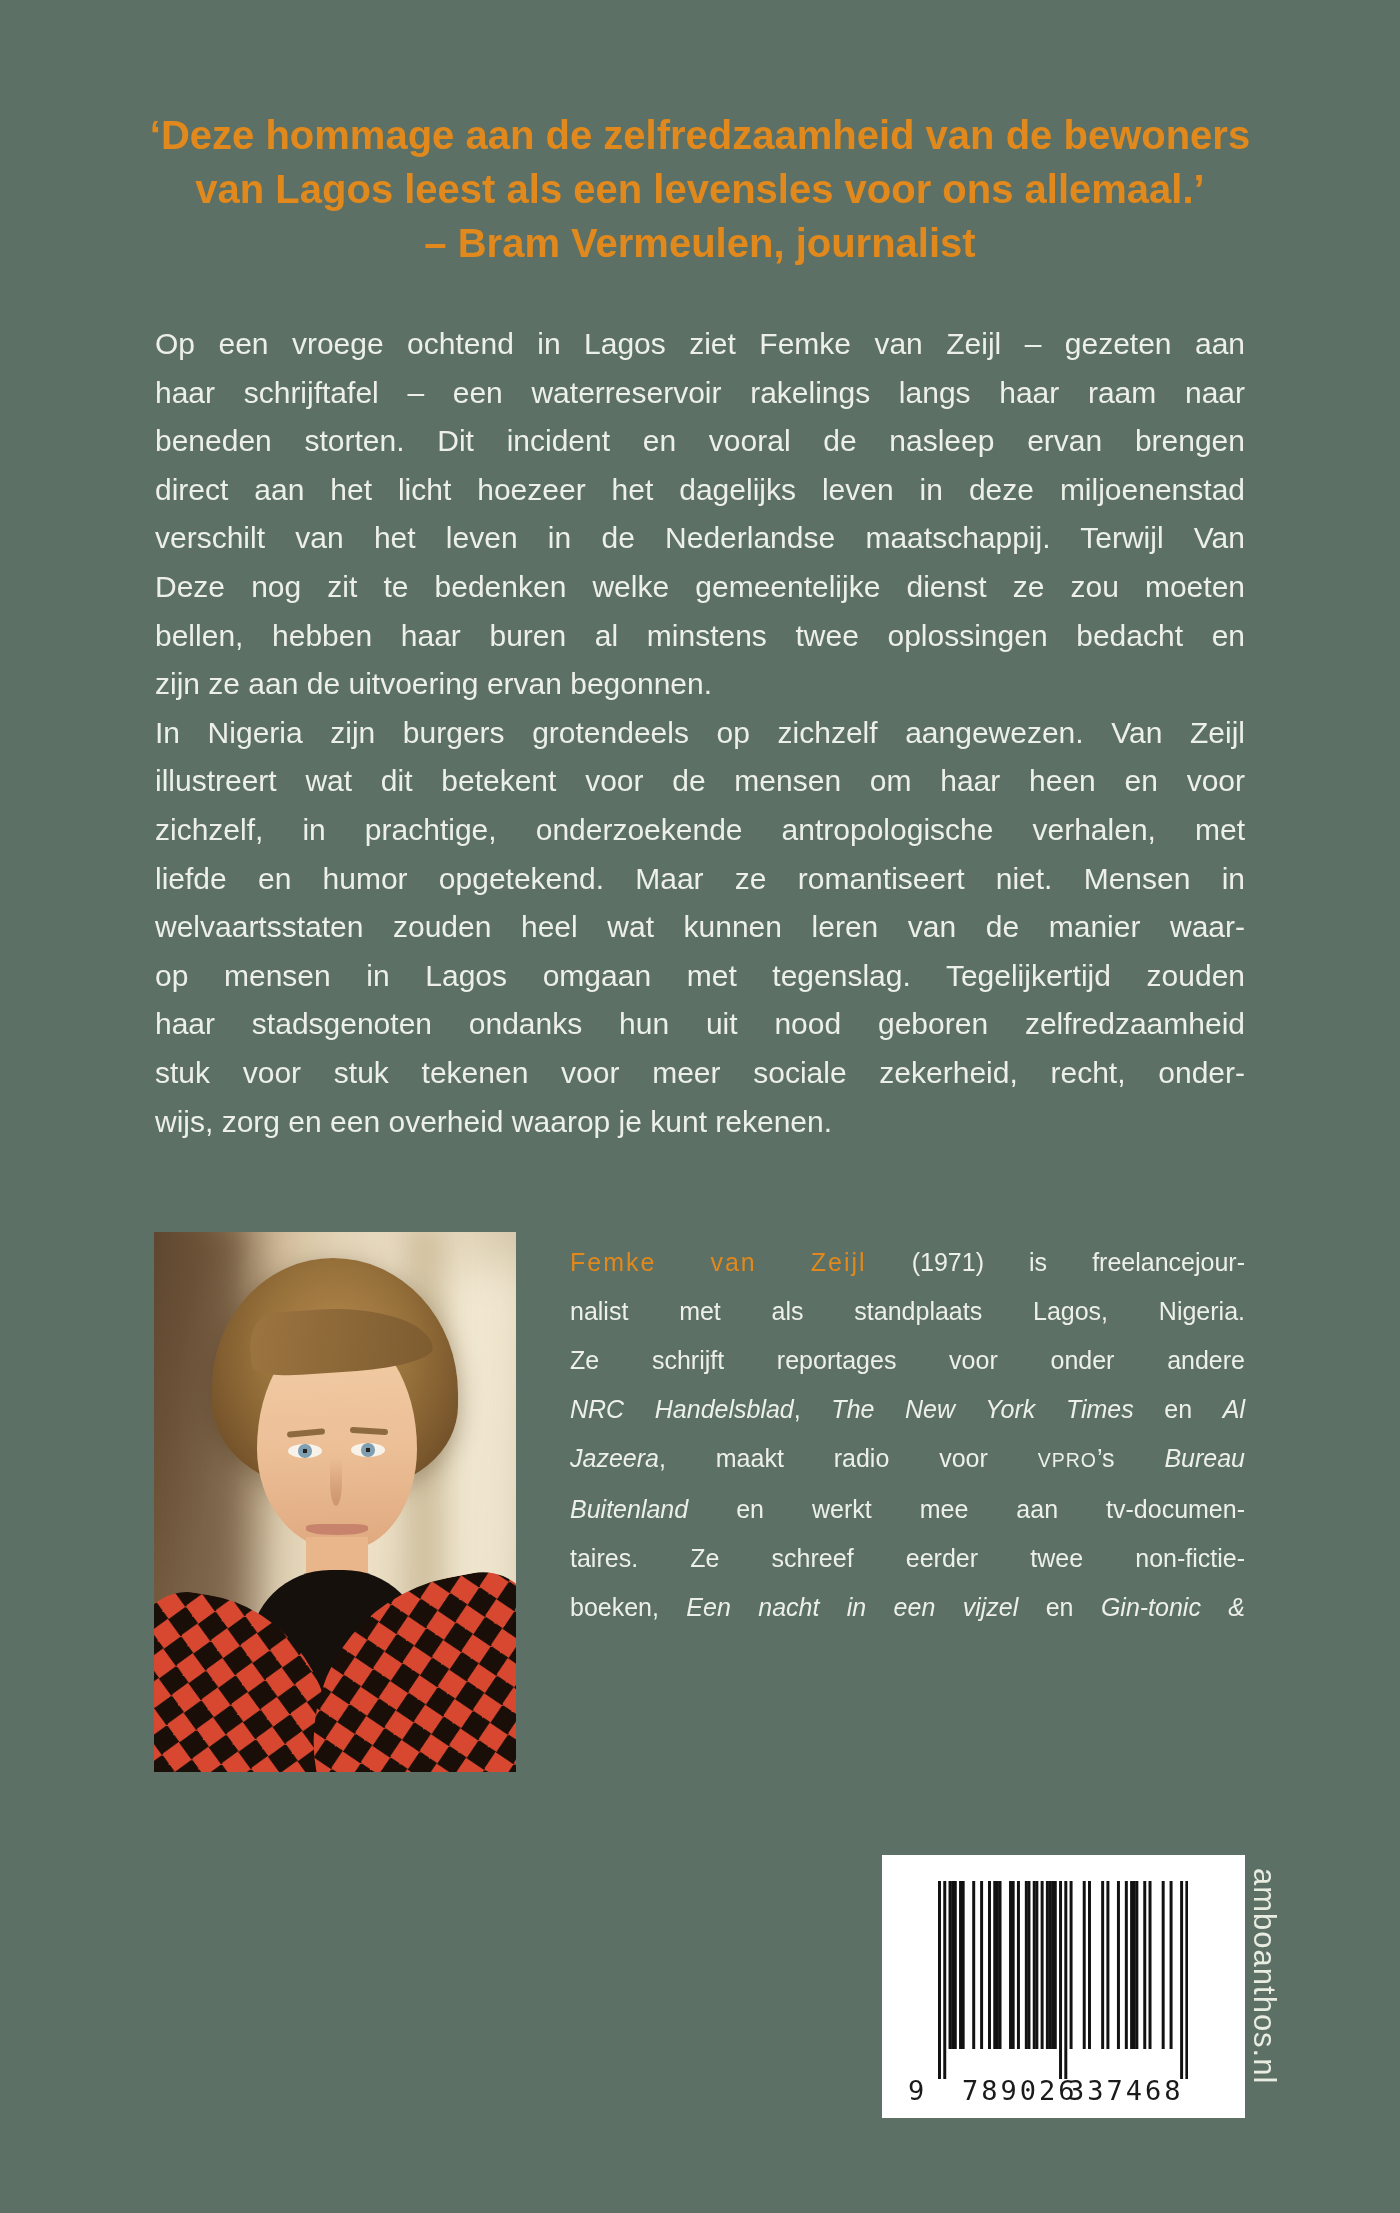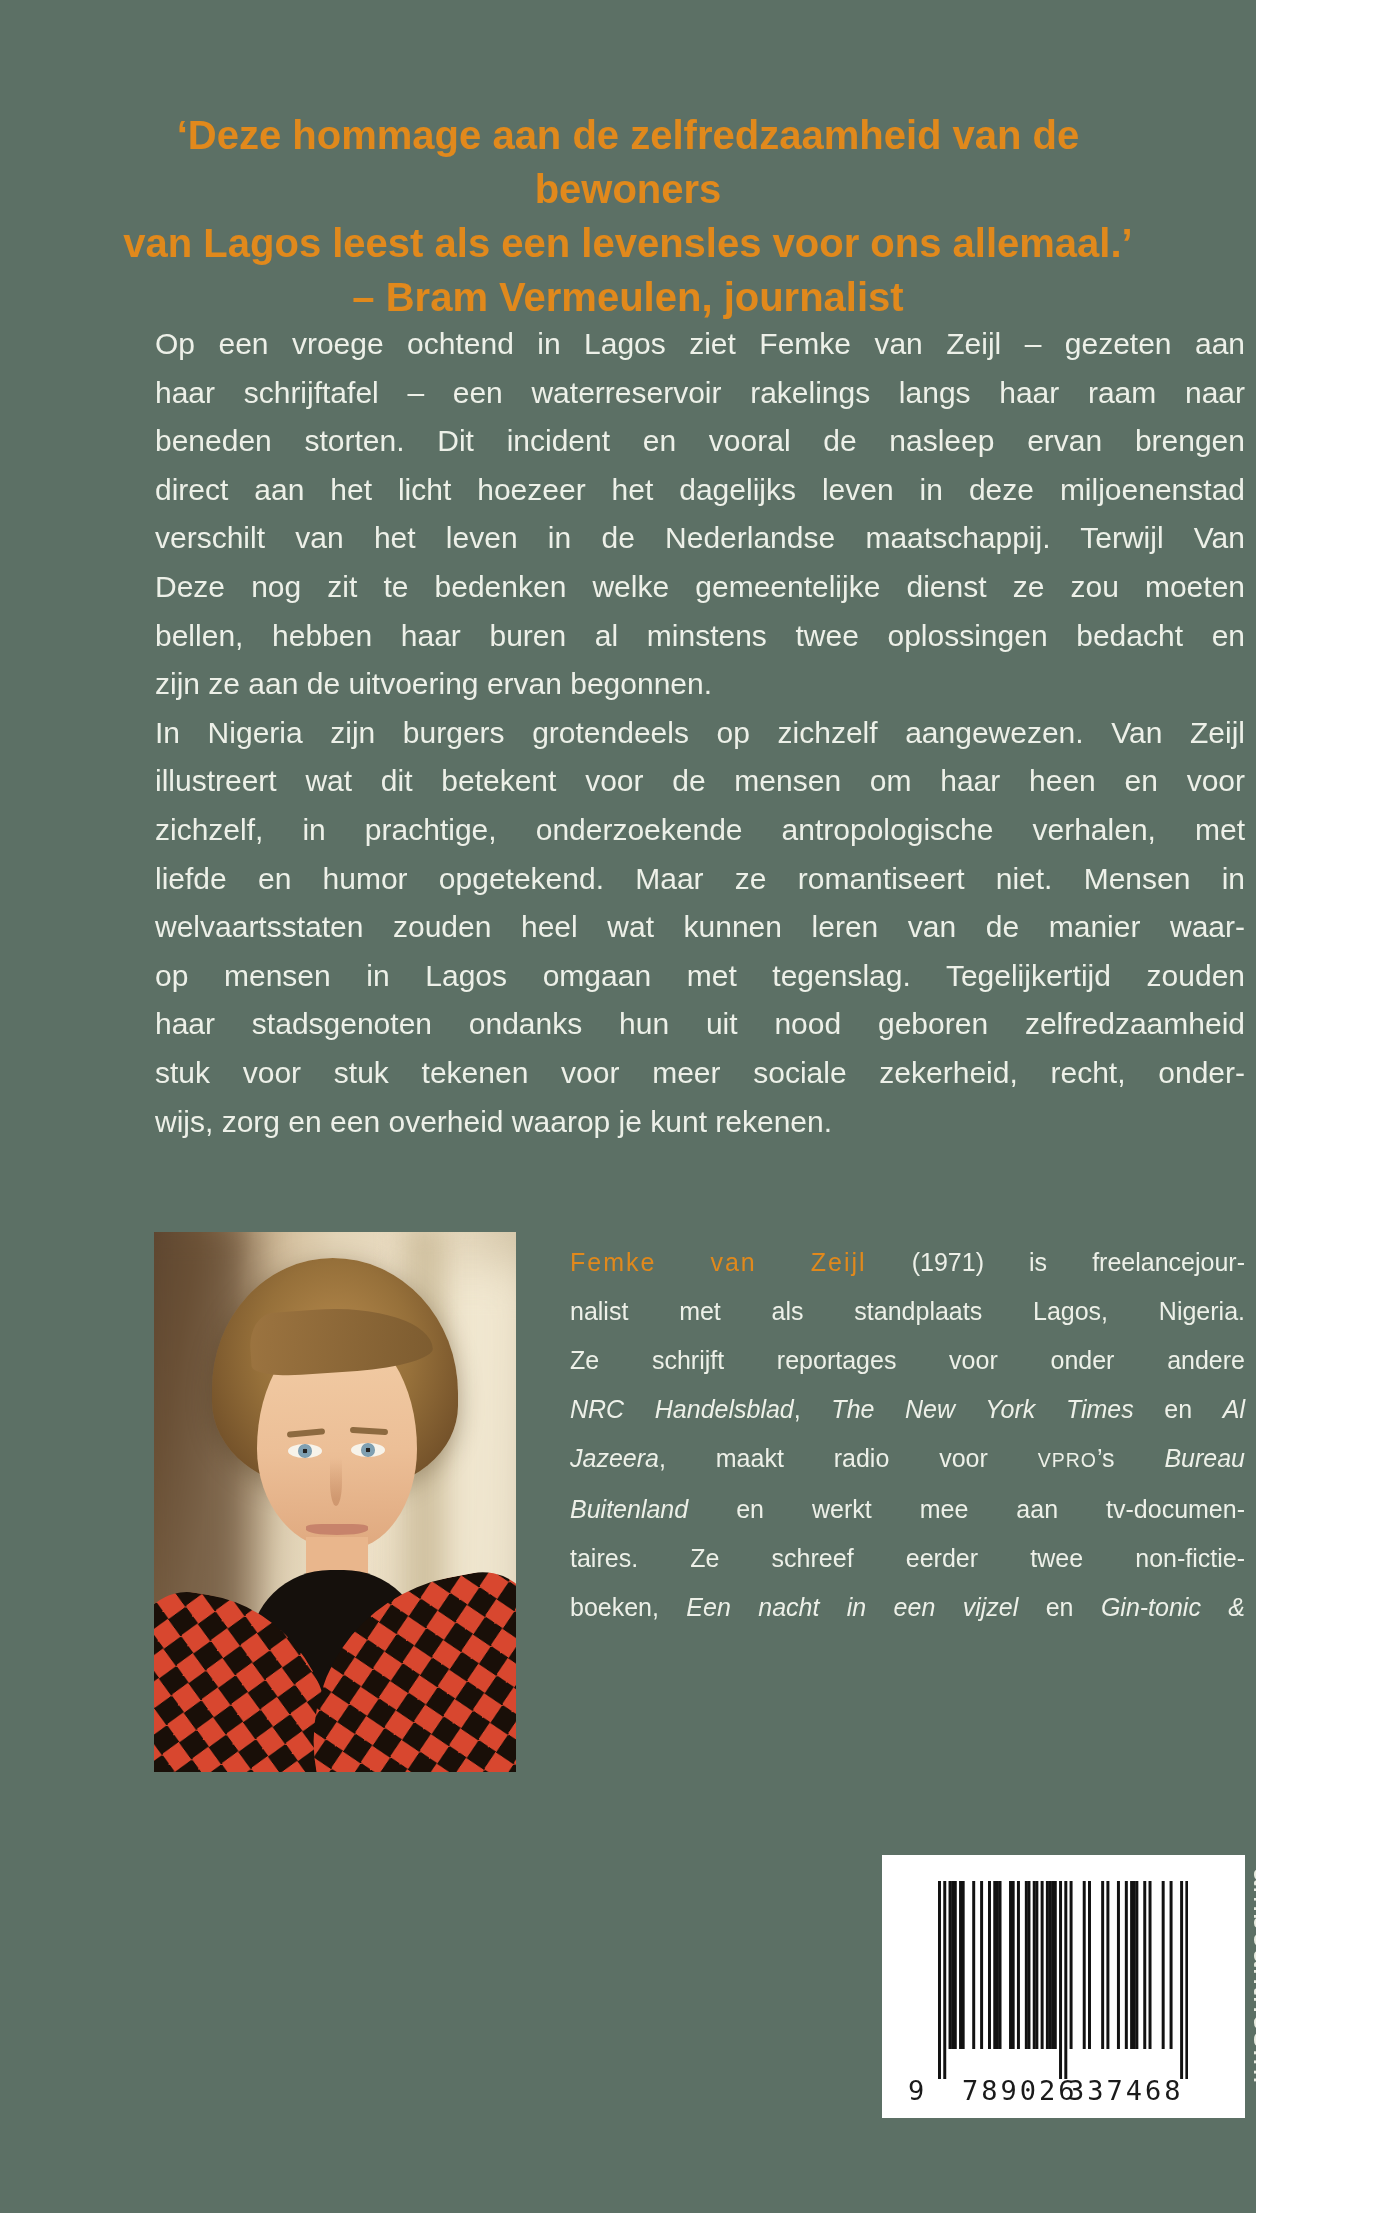--- a/index.html
+++ b/index.html
@@ -7,21 +7,21 @@
     --accent:#e1891c;
     --body-text:#edf0e8;
     --barcode-bg:#ffffff;
     --isbn-text:#1a1a1a;
   }
   *{box-sizing:border-box;}
   html,body{margin:0;padding:0;}
   body{font-family:"Liberation Sans","DejaVu Sans",sans-serif;}
   .page{
     position:relative;
-    width:1256px;height:2213px;
+    width:1400px;height:2213px;
     background:var(--background);
     overflow:hidden;
   }
 
   
   .quote{
     position:absolute;left:80px;right:80px;top:108px;
     text-align:center;color:var(--accent);
     font-weight:700;font-size:40px;line-height:54px;
   }

